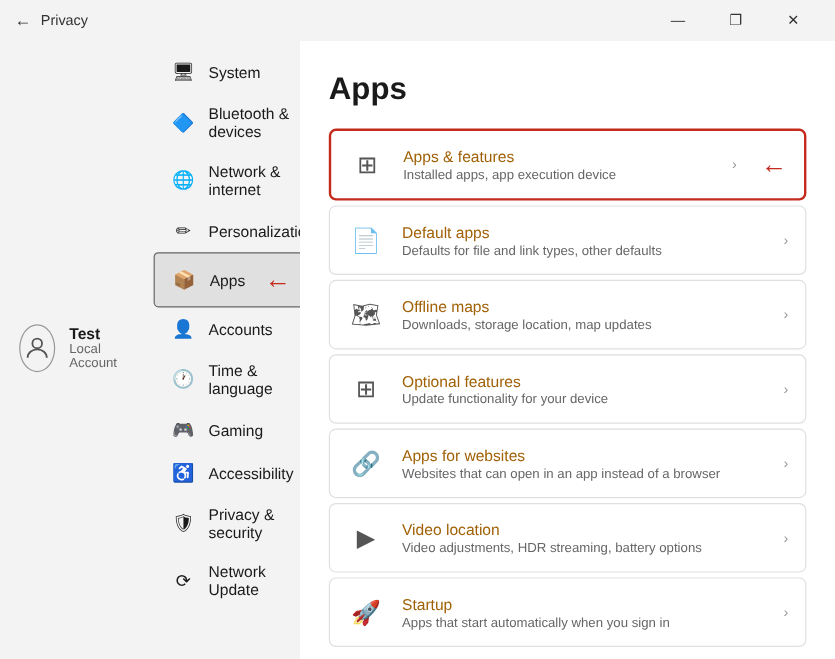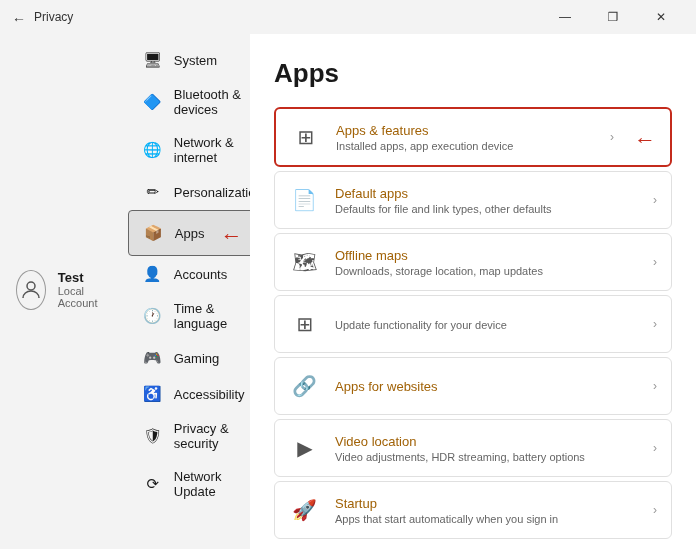--- a/index.html
+++ b/index.html
@@ -325,28 +325,30 @@
           <div class="settings-item-icon">🗺</div>
           <div class="settings-item-text">
             <div class="settings-item-title">Offline maps</div>
             <div class="settings-item-desc">Downloads, storage location, map updates</div>
           </div>
           <span class="settings-item-chevron">›</span>
         </div>
         <div class="settings-item">
           <div class="settings-item-icon">⊞</div>
           <div class="settings-item-text">
+            <div class="settings-item-title">Optional features</div>
             <div class="settings-item-desc">Update functionality for your device</div>
           </div>
           <span class="settings-item-chevron">›</span>
         </div>
         <div class="settings-item">
           <div class="settings-item-icon">🔗</div>
           <div class="settings-item-text">
             <div class="settings-item-title">Apps for websites</div>
+            <div class="settings-item-desc">Websites that can open in an app instead of a browser</div>
           </div>
           <span class="settings-item-chevron">›</span>
         </div>
         <div class="settings-item">
           <div class="settings-item-icon">▶</div>
           <div class="settings-item-text">
             <div class="settings-item-title">Video location</div>
             <div class="settings-item-desc">Video adjustments, HDR streaming, battery options</div>
           </div>
           <span class="settings-item-chevron">›</span>

